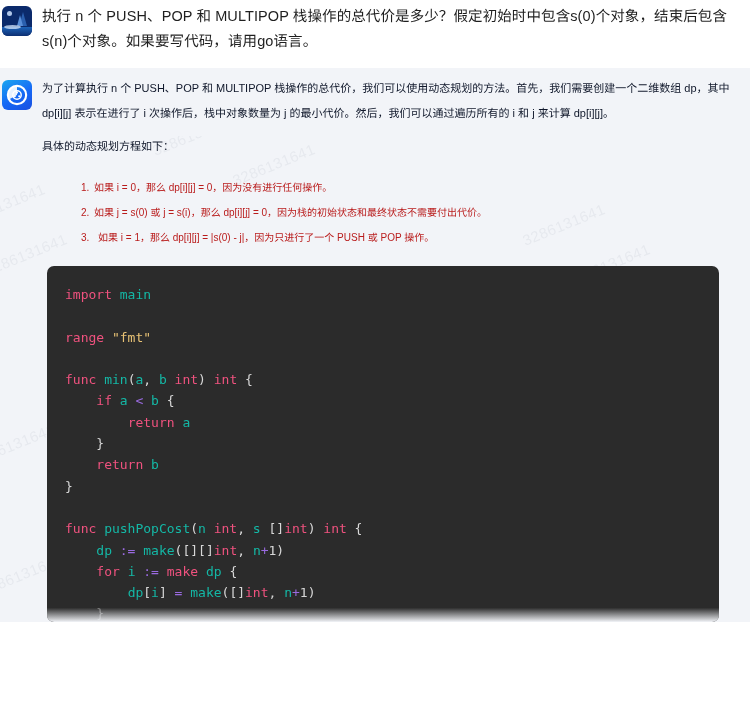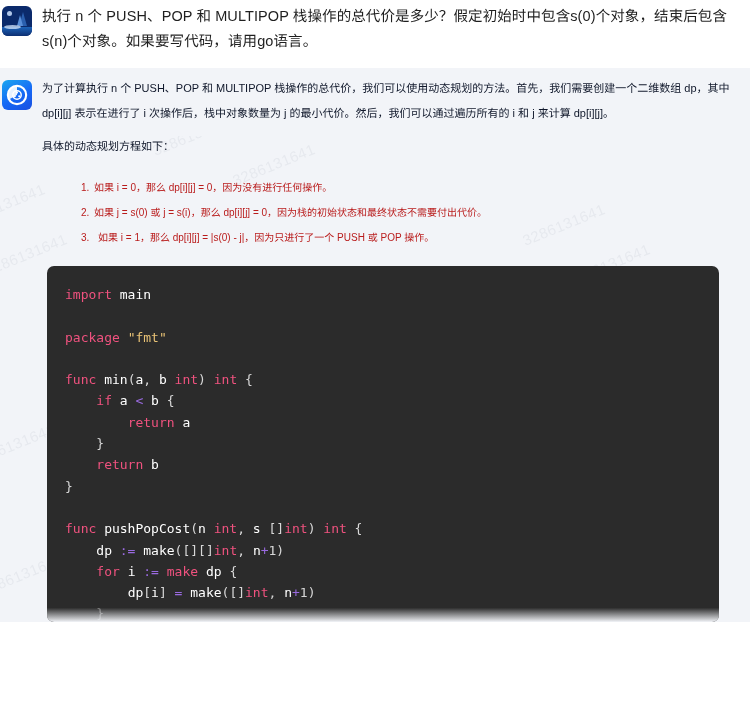--- a/index.html
+++ b/index.html
@@ -165,21 +165,21 @@
   }
   .code-fade {
     position: absolute;
     left: 0; right: 0; bottom: 0;
     height: 26px;
     background: linear-gradient(180deg, rgba(43,43,43,0) 0%, rgba(43,43,43,.55) 45%, #f2f4f8 100%);
     pointer-events: none;
   }
 
   .tok-kw   { color: #f0527f; }
-  .tok-id   { color: #ffffff; }
+  .tok-id   { color: #14b8a6; }
   .tok-str  { color: #e8c275; }
   .tok-op   { color: #9a6ae0; }
 
   
   .watermark-layer {
     position: absolute;
     left: 0; top: 68px;
     width: 750px;
     height: 633px;
     overflow: hidden;
@@ -255,21 +255,21 @@
         </li>
         <li>
           <span class="sub-line">如果 i = 1，那么 dp[i][j] = |s(0) - j|，因为只进行了一个 PUSH 或 POP 操作。</span>
         </li>
       </ol>
 
 
       <div class="code-wrap">
         <pre class="code"><code><span class="tok-kw">import</span> <span class="tok-id">main</span>
 
-<span class="tok-kw">package</span> <span class="tok-str">"fmt"</span>
+<span class="tok-kw">range</span> <span class="tok-str">"fmt"</span>
 
 <span class="tok-kw">func</span> <span class="tok-id">min</span>(<span class="tok-id">a</span>, <span class="tok-id">b</span> <span class="tok-kw">int</span>) <span class="tok-kw">int</span> {
     <span class="tok-kw">if</span> <span class="tok-id">a</span> <span class="tok-op">&lt;</span> <span class="tok-id">b</span> {
         <span class="tok-kw">return</span> <span class="tok-id">a</span>
     }
     <span class="tok-kw">return</span> <span class="tok-id">b</span>
 }
 
 <span class="tok-kw">func</span> <span class="tok-id">pushPopCost</span>(<span class="tok-id">n</span> <span class="tok-kw">int</span>, <span class="tok-id">s</span> []<span class="tok-kw">int</span>) <span class="tok-kw">int</span> {
     <span class="tok-id">dp</span> <span class="tok-op">:=</span> <span class="tok-id">make</span>([][]<span class="tok-kw">int</span>, <span class="tok-id">n</span><span class="tok-op">+</span>1)

